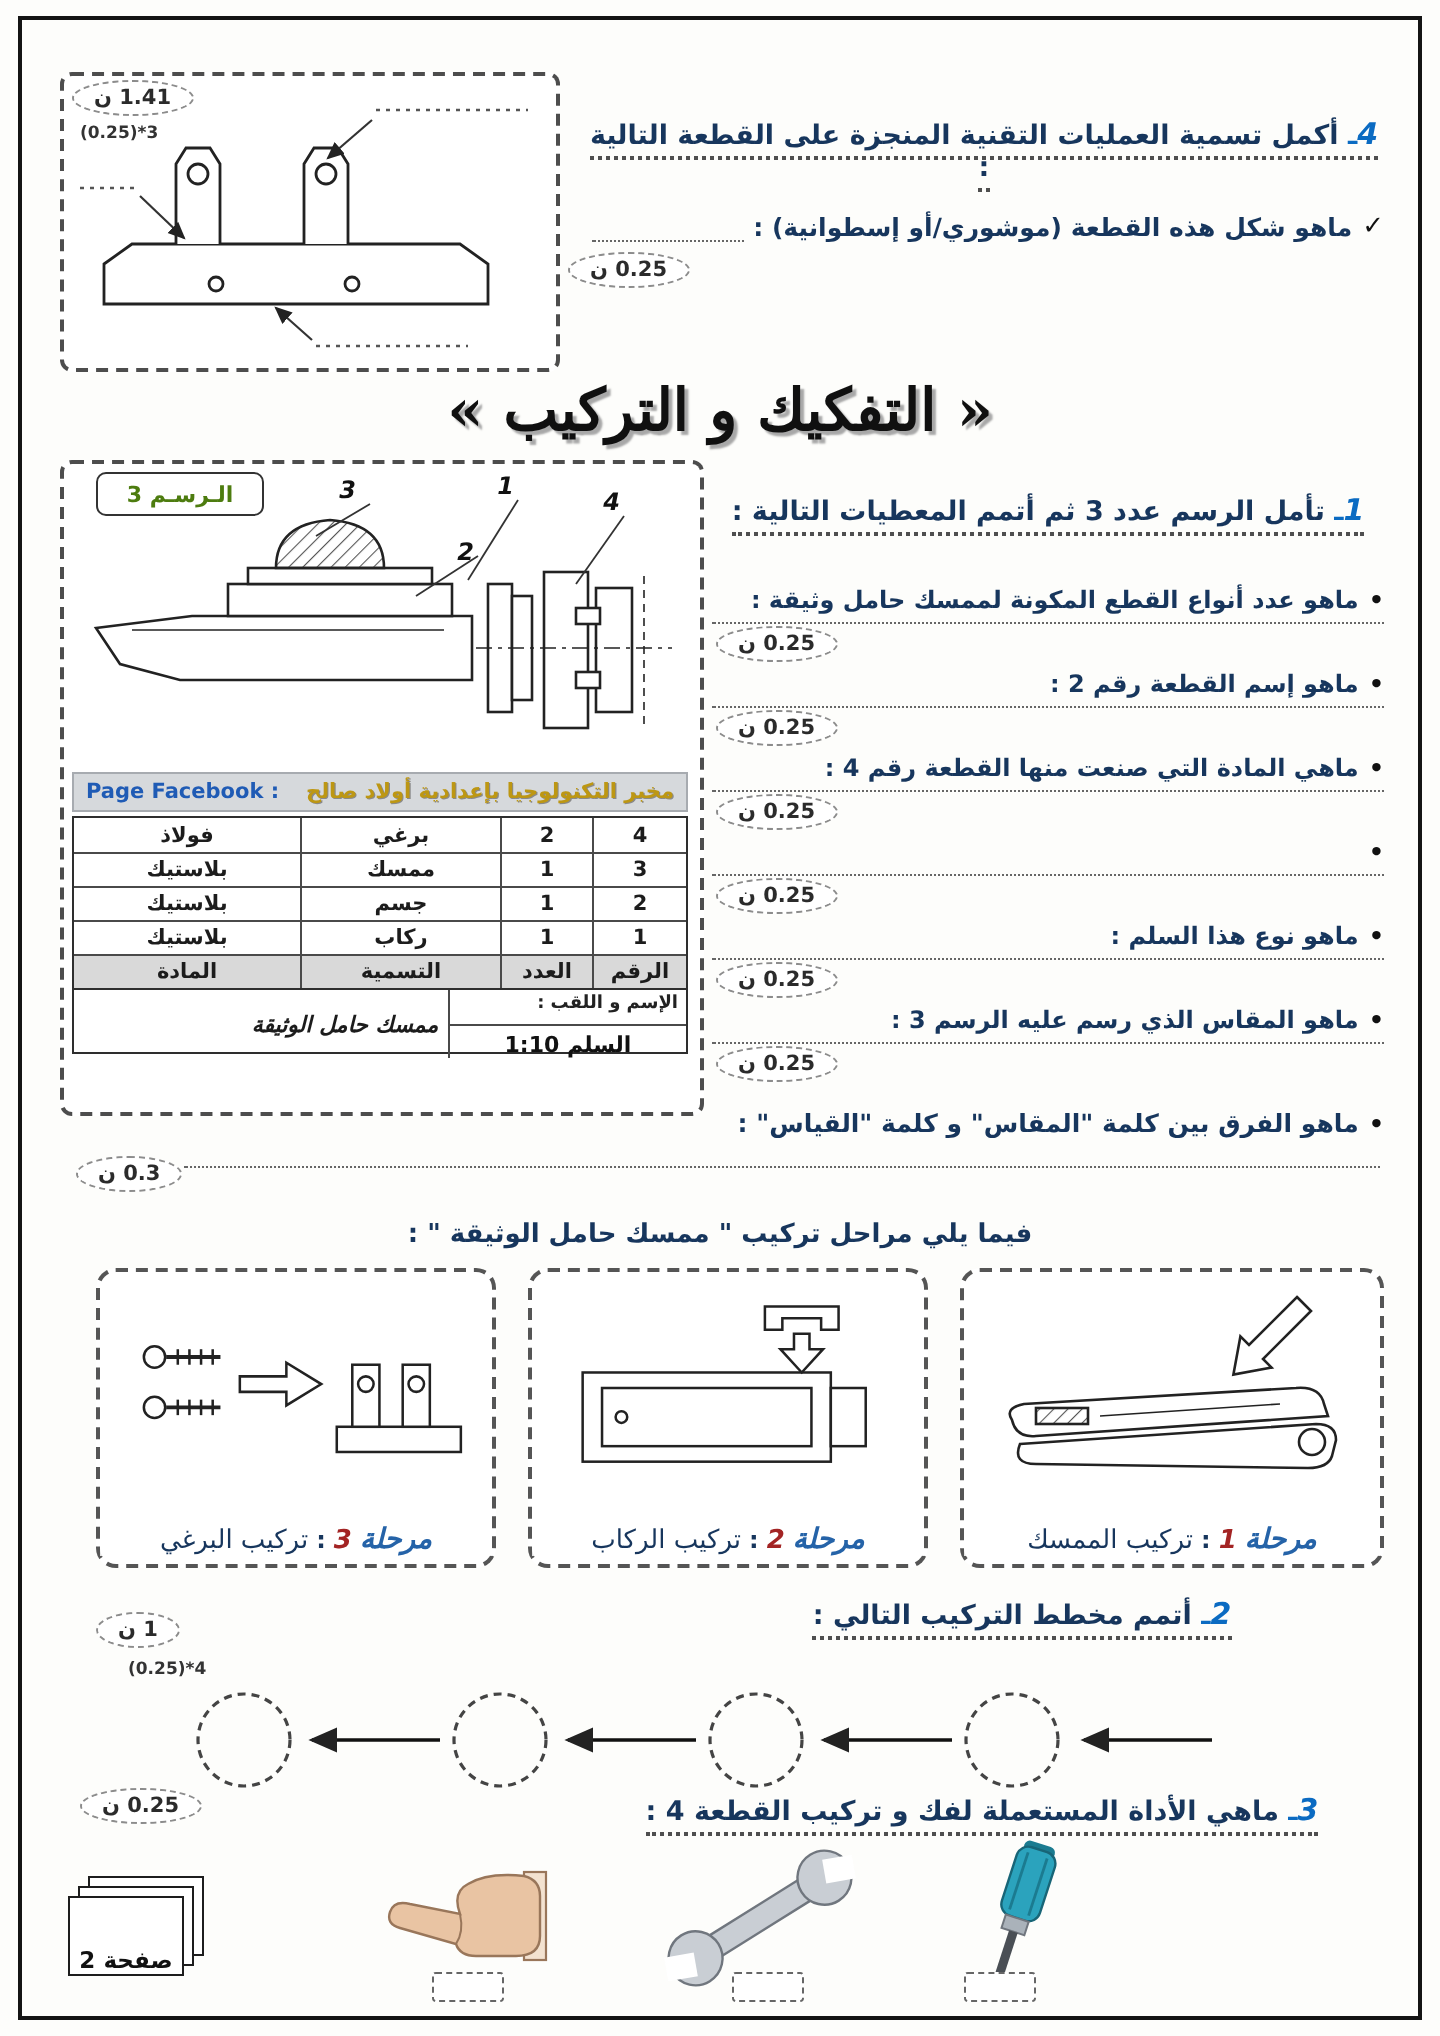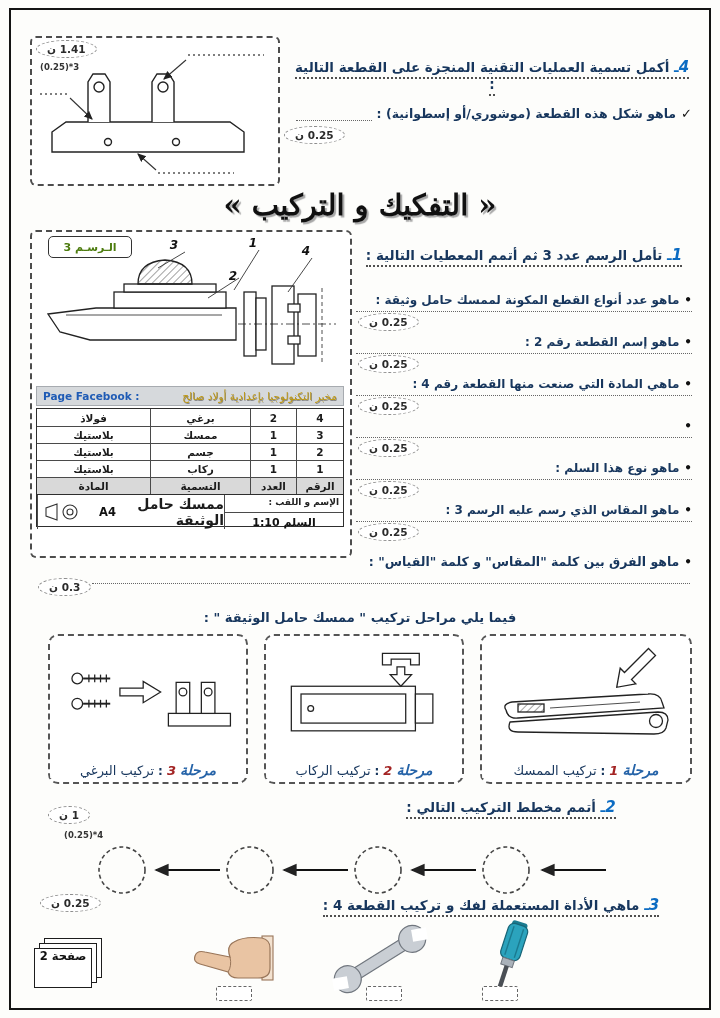--- a/index.html
+++ b/index.html
@@ -14,50 +14,50 @@
   .qnum{color:#0b6bc2;font-style:italic;font-size:15px;font-weight:bold}
   .qsep{color:#0b6bc2;font-weight:bold}
   .dashedbox{border:2px dashed #4d4d4d;border-radius:6px;background:#fff}
   .check-row{display:flex;align-items:flex-end;gap:5px;font-size:12.5px;font-weight:bold;color:#17365d}
   .check-mark{color:#111;font-size:13px}
   .dots-fill{flex:1;border-bottom:1.8px dotted #666;height:5px;min-width:30px}
   .title{width:100%;text-align:center;font-family:"DejaVu Serif",serif;font-weight:bold;font-size:29px;color:#101010;text-shadow:2px 2px 1px #a8a8a8;letter-spacing:1px}
   .drawing-label{border:1.6px solid #333;border-radius:5px;background:#fff;font-size:11px;font-weight:bold;color:#4d7c0f;display:flex;align-items:center;justify-content:center}
   .watermark{direction:ltr;display:flex;align-items:center;justify-content:space-between;background:#d6d9dc;border:1px solid #a7abb0;padding:0 6px;font-size:10.5px;height:20px}
   .wm-en{color:#1f5bb5;font-weight:bold}
-  .wm-ar{color:#bd9713;font-weight:normal;text-shadow:.6px .6px 0 #8a8a8a}
+  .wm-ar{color:#bd9713;font-weight:bold;text-shadow:.6px .6px 0 #8a8a8a}
   .ttable{border:1.6px solid #2e2e2e;background:#fff}
   .trow{display:grid;grid-template-columns:46px 46px 100px 1fr;height:17px}
   .trow + .trow{border-top:1px solid #4a4a4a}
   .tcell{display:flex;align-items:center;justify-content:center;font-size:10.5px;font-weight:bold;color:#1c1c1c}
   .tcell:not(:first-child){border-inline-start:1px solid #4a4a4a}
   .thead .tcell{background:#d9d9d9}
   .tblock{display:grid;grid-template-columns:118px 104px 1fr;border:1.6px solid #2e2e2e;border-top:none;height:32px;background:#fff}
   .tblock > div:not(:first-child){border-inline-start:1px solid #4a4a4a}
   .tb-right{display:flex;flex-direction:column}
   .tb-name{font-size:9px;font-weight:bold;color:#222;border-bottom:1px solid #4a4a4a;padding:2px 4px;height:18px}
   .tb-scale{font-size:11px;font-weight:bold;color:#111;text-align:center;padding-top:3px}
-  .tb-mid{display:flex;align-items:center;justify-content:center;font-size:14px;font-weight:bold;color:#1c1c1c;}
+  .tb-mid{display:flex;align-items:center;justify-content:center;font-size:11px;font-weight:bold;font-style:italic;color:#1c1c1c;text-align:center}
   .tb-left{direction:ltr;display:flex;align-items:center;justify-content:space-between;padding:0 5px}
   .tb-paper{font-size:11.5px;font-weight:bold;color:#111}
   .bullets{display:flex;flex-direction:column}
   .bullet{position:relative;height:42px}
   .bullet-line{display:flex;gap:5px;font-size:12px;font-weight:bold;color:#17365d;line-height:16px}
   .bdot{color:#111}
   .answer-dots{border-bottom:1.8px dotted #666;height:4px;width:100%}
   .bullet .score{position:absolute;left:2px;top:21px}
   .stage-box{border:2px dashed #555;border-radius:10px;background:#fff;position:absolute;height:150px}
   .stage-label{position:absolute;bottom:4px;left:0;right:0;display:flex;justify-content:center;align-items:baseline;gap:4px;background:rgba(255,255,255,.85)}
   .stage-prefix{font-family:"DejaVu Serif",serif;font-style:italic;font-weight:bold;color:#2563a8;font-size:14px}
   .stage-num{color:#a32424;font-weight:bold;font-style:italic;font-size:13px}
   .stage-colon{color:#17365d;font-weight:bold;font-size:12px}
   .stage-name{color:#17365d;font-weight:normal;font-size:13px}
   .tool-answer{border:1.6px dashed #666;border-radius:2px;width:36px;height:15px;background:#fff}
   .sheet{position:absolute;width:58px;height:40px;background:#fff;border:1.6px solid #1d1d1d}
-  .sheet-front{display:flex;align-items:flex-start;justify-content:center;font-weight:bold;font-size:11.5px;color:#111}
+  .sheet-front{display:flex;align-items:flex-end;justify-content:center;font-weight:bold;font-size:11.5px;color:#111}
 </style>
 </head>
 <body>
 
 <svg style="position:absolute;width:0;height:0" aria-hidden="true">
   <defs>
     <marker id="arrow" markerWidth="9" markerHeight="8" refX="7" refY="3.5" orient="auto">
       <path d="M0,0 L8,3.5 L0,7 Z" fill="#222"></path>
     </marker>
     <pattern id="hatch" width="5" height="5" patternTransform="rotate(45)" patternUnits="userSpaceOnUse">
@@ -191,28 +191,20 @@
     <span class="tcell">المادة</span>
   </div>
 </div>
 
 <div class="tblock abs" style="left:36px;top:495px;width:308px">
   <div class="tb-right">
     <div class="tb-name">الإسم و اللقب :</div>
     <div class="tb-scale">السلم 1:10</div>
   </div>
   <div class="tb-mid">ممسك حامل الوثيقة</div>
-  <div class="tb-left">
-    <svg width="40" height="18" viewBox="0 0 40 18">
-      <polygon points="3,5 3,13 14,17 14,1" fill="#fff" stroke="#333" stroke-width="1.1"></polygon>
-      <circle cx="27" cy="9" r="7" fill="none" stroke="#333" stroke-width="1.1"></circle>
-      <circle cx="27" cy="9" r="3" fill="none" stroke="#333" stroke-width="1.1"></circle>
-    </svg>
-    <span class="tb-paper">A4</span>
-  </div>
 </div>
 
 <div class="bullets abs" style="left:356px;top:292px;width:336px">
   <div class="bullet">
     <div class="bullet-line">
         <span class="bdot">•</span>
         <span>ماهو عدد أنواع القطع المكونة لممسك حامل وثيقة :</span>
       </div>
     <div class="answer-dots"></div>
     <span class="score">0.25 ن</span>

